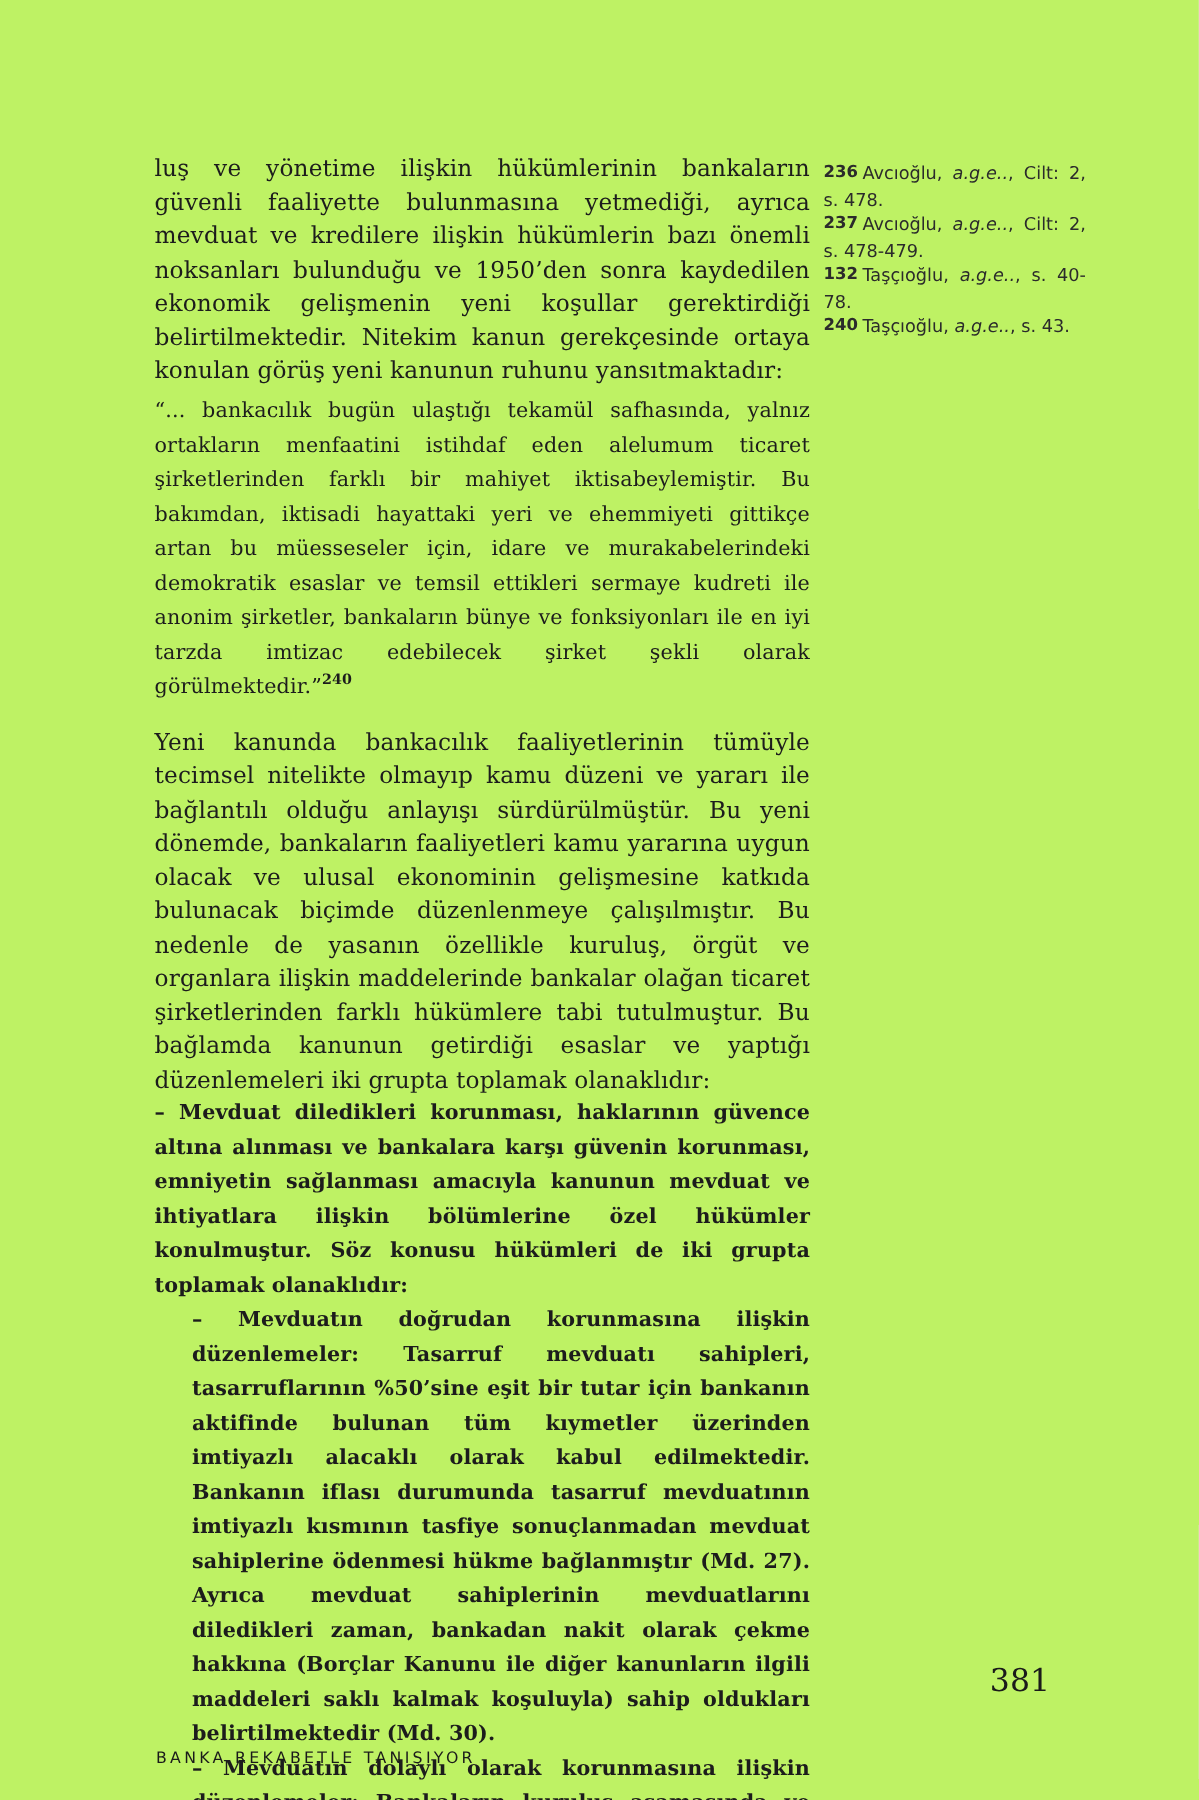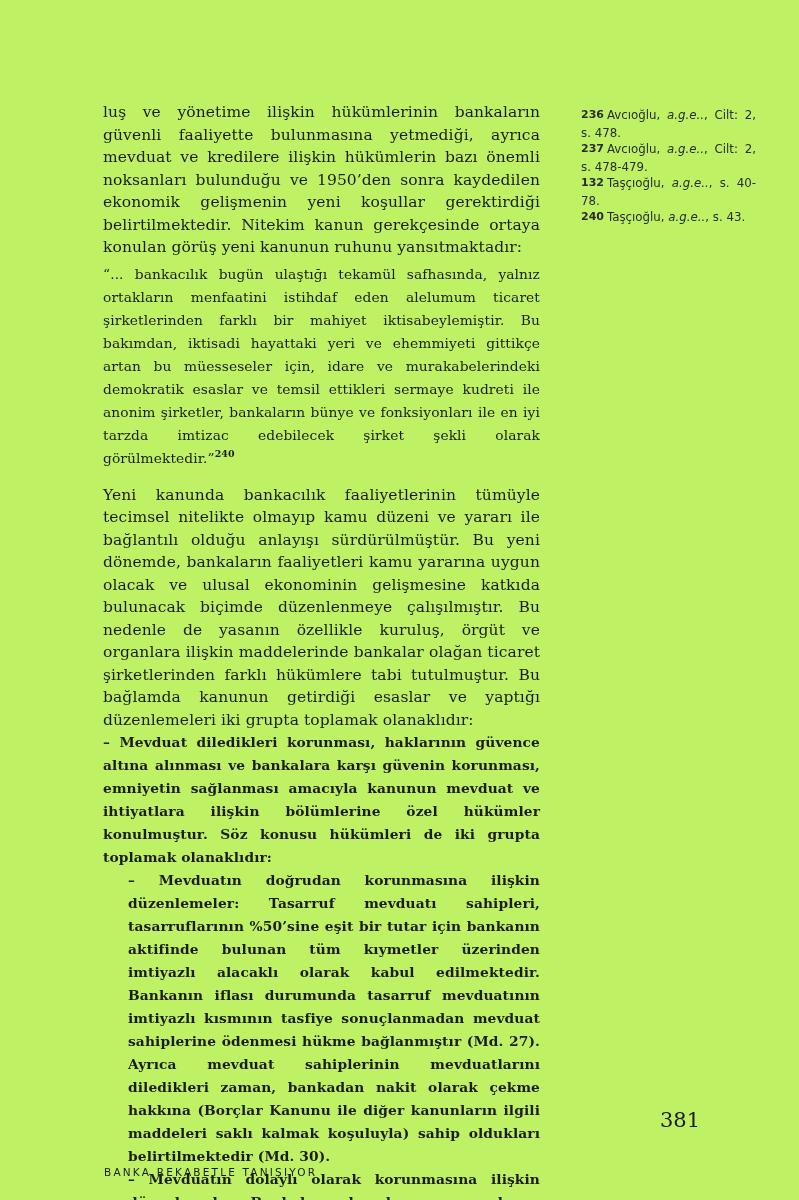--- a/index.html
+++ b/index.html
@@ -59,21 +59,20 @@
   .footnotes-col {
     position: absolute;
     left: 549px;
     top: 107px;
     width: 175px;
     font-family: "DejaVu Sans", sans-serif;
     font-size: 11.8px;
     line-height: 16.5px;
     color: #2b2b2b;
     text-align: justify;
-    margin-left: 32px;
   }
   .footnote { margin: 0; }
   .fn-num {
     font-weight: 700;
     font-size: 11px;
     position: relative;
     top: -1px;
     padding-right: 3px;
   }
   .fn-italic { font-style: italic; }

